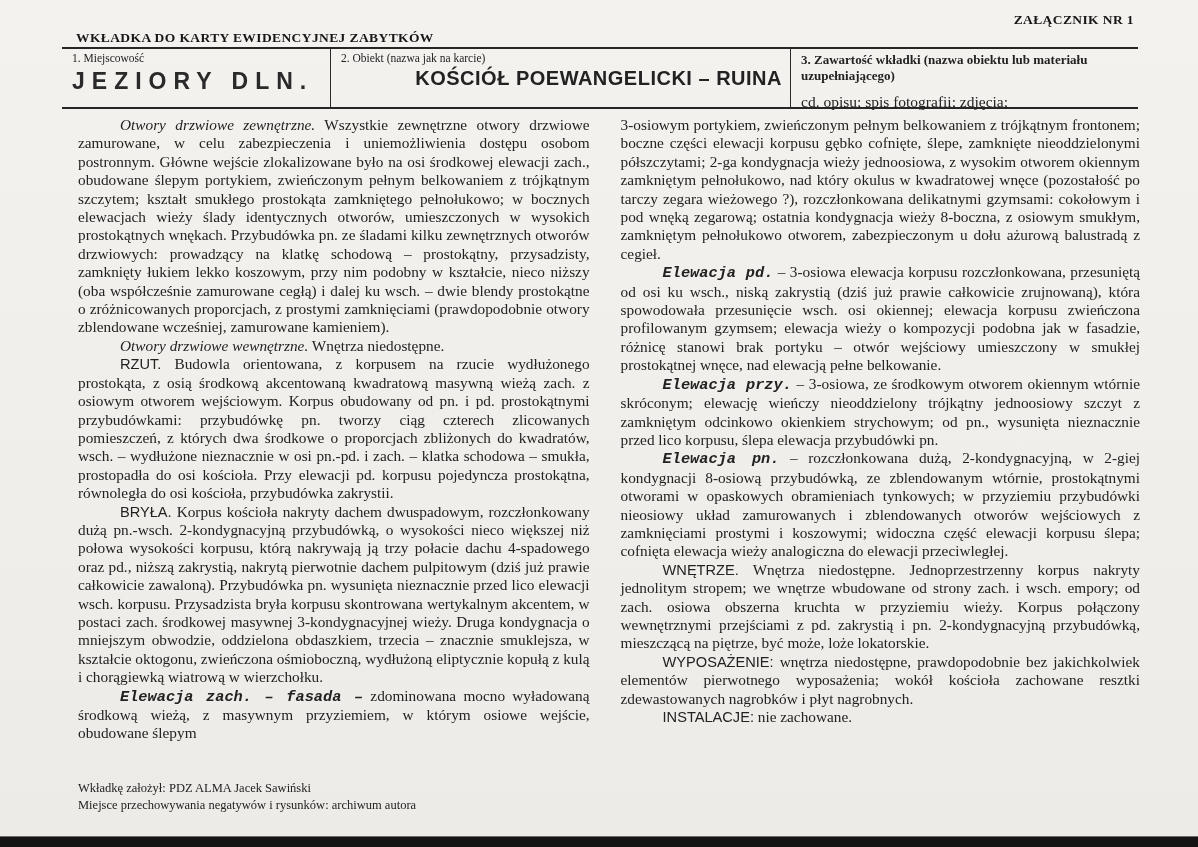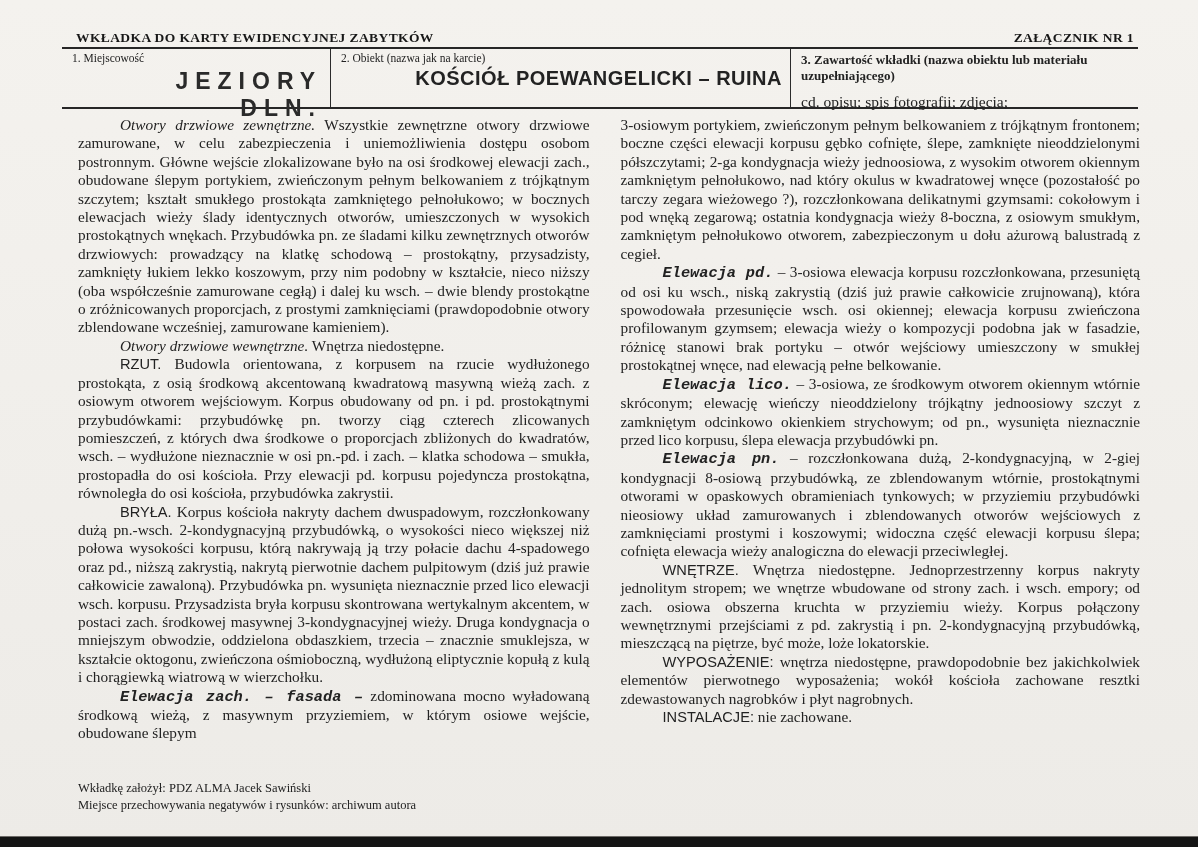--- a/index.html
+++ b/index.html
@@ -11,42 +11,42 @@
     overflow:hidden;
     font-family:"Liberation Serif", serif;
     color:#1f1f1f;
   }
   
   .hdr-title{
     position:absolute;left:76px;top:30px;
     font-size:13.5px;font-weight:bold;letter-spacing:.4px;color:#171717;
   }
   .hdr-annex{
-    position:absolute;right:64px;top:30px;
+    position:absolute;right:64px;top:12px;
     font-size:13.5px;font-weight:bold;letter-spacing:.4px;color:#171717;
   }
   .rule-top{
     position:absolute;left:62px;top:47px;width:1076px;height:2px;background:#262626;
   }
   
   .form-row{
     position:absolute;left:62px;top:49px;width:1076px;height:60px;
     display:flex;border-bottom:2px solid #262626;box-sizing:border-box;
   }
   .cell{box-sizing:border-box;padding:3px 8px 0 10px;}
   .cell+.cell{border-left:1.6px solid #2b2b2b;}
   .cell-1{width:268px;}
   .cell-2{width:460px;}
   .cell-3{width:348px;}
   .cell-label{font-size:11.5px;color:#222;}
   .cell-3 .cell-label{font-size:13px;font-weight:600;}
   .val-locality{
-    margin-top:4px;text-align:right;
+    margin-top:4px;text-align:left;
     font-family:"Liberation Sans", sans-serif;font-weight:bold;
-    font-size:23px;letter-spacing:7px;color:#2a2a2a;margin-left:24px;
+    font-size:23px;letter-spacing:7px;color:#2a2a2a;
   }
   .val-object{
     margin-top:3px;text-align:right;
     font-family:"Liberation Sans", sans-serif;font-weight:bold;
     font-size:20px;letter-spacing:.5px;color:#222;
   }
   .val-content{
     margin-top:9px;text-align:left;
     font-size:15.5px;color:#222;
   }
@@ -102,21 +102,21 @@
     <div class="col col-left">
       <p class="para"><span class="lead-italic">Otwory drzwiowe zewnętrzne.</span><span> Wszystkie zewnętrzne otwory drzwiowe zamurowane, w celu zabezpieczenia i uniemożliwienia dostępu osobom postronnym. Główne wejście zlokalizowane było na osi środkowej elewacji zach., obudowane ślepym portykiem, zwieńczonym pełnym belkowaniem z trójkątnym szczytem; kształt smukłego prostokąta zamkniętego pełnołukowo; w bocznych elewacjach wieży ślady identycznych otworów, umieszczonych w wysokich prostokątnych wnękach. Przybudówka pn. ze śladami kilku zewnętrznych otworów drzwiowych: prowadzący na klatkę schodową – prostokątny, przysadzisty, zamknięty łukiem lekko koszowym, przy nim podobny w kształcie, nieco niższy (oba współcześnie zamurowane cegłą) i dalej ku wsch. – dwie blendy prostokątne o zróżnicowanych proporcjach, z prostymi zamknięciami (prawdopodobnie otwory zblendowane wcześniej, zamurowane kamieniem).</span></p>
       <p class="para"><span class="lead-italic">Otwory drzwiowe wewnętrzne.</span><span> Wnętrza niedostępne.</span></p>
       <p class="para"><span class="lead-sans">RZUT.</span><span> Budowla orientowana, z korpusem na rzucie wydłużonego prostokąta, z osią środkową akcentowaną kwadratową masywną wieżą zach. z osiowym otworem wejściowym. Korpus obudowany od pn. i pd. prostokątnymi przybudówkami: przybudówkę pn. tworzy ciąg czterech zlicowanych pomieszczeń, z których dwa środkowe o proporcjach zbliżonych do kwadratów, wsch. – wydłużone nieznacznie w osi pn.-pd. i zach. – klatka schodowa – smukła, prostopadła do osi kościoła. Przy elewacji pd. korpusu pojedyncza prostokątna, równoległa do osi kościoła, przybudówka zakrystii.</span></p>
       <p class="para"><span class="lead-sans">BRYŁA.</span><span> Korpus kościoła nakryty dachem dwuspadowym, rozczłonkowany dużą pn.-wsch. 2-kondygnacyjną przybudówką, o wysokości nieco większej niż połowa wysokości korpusu, którą nakrywają ją trzy połacie dachu 4-spadowego oraz pd., niższą zakrystią, nakrytą pierwotnie dachem pulpitowym (dziś już prawie całkowicie zawaloną). Przybudówka pn. wysunięta nieznacznie przed lico elewacji wsch. korpusu. Przysadzista bryła korpusu skontrowana wertykalnym akcentem, w postaci zach. środkowej masywnej 3-kondygnacyjnej wieży. Druga kondygnacja o mniejszym obwodzie, oddzielona obdaszkiem, trzecia – znacznie smuklejsza, w kształcie oktogonu, zwieńczona ośmioboczną, wydłużoną eliptycznie kopułą z kulą i chorągiewką wiatrową w wierzchołku.</span></p>
       <p class="para"><span class="lead-bolditalic">Elewacja zach. – fasada –</span><span> zdominowana mocno wyładowaną środkową wieżą, z masywnym przyziemiem, w którym osiowe wejście, obudowane ślepym</span></p>
     </div>
     <div class="col col-right">
       <p class="para no-indent"><span>3-osiowym portykiem, zwieńczonym pełnym belkowaniem z trójkątnym frontonem; boczne części elewacji korpusu gębko cofnięte, ślepe, zamknięte nieoddzielonymi półszczytami; 2-ga kondygnacja wieży jednoosiowa, z wysokim otworem okiennym zamkniętym pełnołukowo, nad który okulus w kwadratowej wnęce (pozostałość po tarczy zegara wieżowego ?), rozczłonkowana delikatnymi gzymsami: cokołowym i pod wnęką zegarową; ostatnia kondygnacja wieży 8-boczna, z osiowym smukłym, zamkniętym pełnołukowo otworem, zabezpieczonym u dołu ażurową balustradą z cegieł.</span></p>
       <p class="para"><span class="lead-bolditalic">Elewacja pd.</span><span> – 3-osiowa elewacja korpusu rozczłonkowana, przesuniętą od osi ku wsch., niską zakrystią (dziś już prawie całkowicie zrujnowaną), która spowodowała przesunięcie wsch. osi okiennej; elewacja korpusu zwieńczona profilowanym gzymsem; elewacja wieży o kompozycji podobna jak w fasadzie, różnicę stanowi brak portyku – otwór wejściowy umieszczony w smukłej prostokątnej wnęce, nad elewacją pełne belkowanie.</span></p>
-      <p class="para"><span class="lead-bolditalic">Elewacja lico.</span><span> – 3-osiowa, ze środkowym otworem okiennym wtórnie skróconym; elewację wieńczy nieoddzielony trójkątny jednoosiowy szczyt z zamkniętym odcinkowo okienkiem strychowym; od pn., wysunięta nieznacznie przed lico korpusu, ślepa elewacja przybudówki pn.</span></p>
+      <p class="para"><span class="lead-bolditalic">Elewacja przy.</span><span> – 3-osiowa, ze środkowym otworem okiennym wtórnie skróconym; elewację wieńczy nieoddzielony trójkątny jednoosiowy szczyt z zamkniętym odcinkowo okienkiem strychowym; od pn., wysunięta nieznacznie przed lico korpusu, ślepa elewacja przybudówki pn.</span></p>
       <p class="para"><span class="lead-bolditalic">Elewacja pn.</span><span> – rozczłonkowana dużą, 2-kondygnacyjną, w 2-giej kondygnacji 8-osiową przybudówką, ze zblendowanym wtórnie, prostokątnymi otworami w opaskowych obramieniach tynkowych; w przyziemiu przybudówki nieosiowy układ zamurowanych i zblendowanych otworów wejściowych z zamknięciami prostymi i koszowymi; widoczna część elewacji korpusu ślepa; cofnięta elewacja wieży analogiczna do elewacji przeciwległej.</span></p>
       <p class="para"><span class="lead-sans">WNĘTRZE.</span><span> Wnętrza niedostępne. Jednoprzestrzenny korpus nakryty jednolitym stropem; we wnętrze wbudowane od strony zach. i wsch. empory; od zach. osiowa obszerna kruchta w przyziemiu wieży. Korpus połączony wewnętrznymi przejściami z pd. zakrystią i pn. 2-kondygnacyjną przybudówką, mieszczącą na piętrze, być może, loże lokatorskie.</span></p>
       <p class="para"><span class="lead-sans">WYPOSAŻENIE:</span><span> wnętrza niedostępne, prawdopodobnie bez jakichkolwiek elementów pierwotnego wyposażenia; wokół kościoła zachowane resztki zdewastowanych nagrobków i płyt nagrobnych.</span></p>
       <p class="para"><span class="lead-sans">INSTALACJE:</span><span> nie zachowane.</span></p>
     </div>
   </div>
 
   <div class="footer">
     <div>Wkładkę założył: PDZ ALMA Jacek Sawiński</div>
     <div>Miejsce przechowywania negatywów i rysunków: archiwum autora</div>

